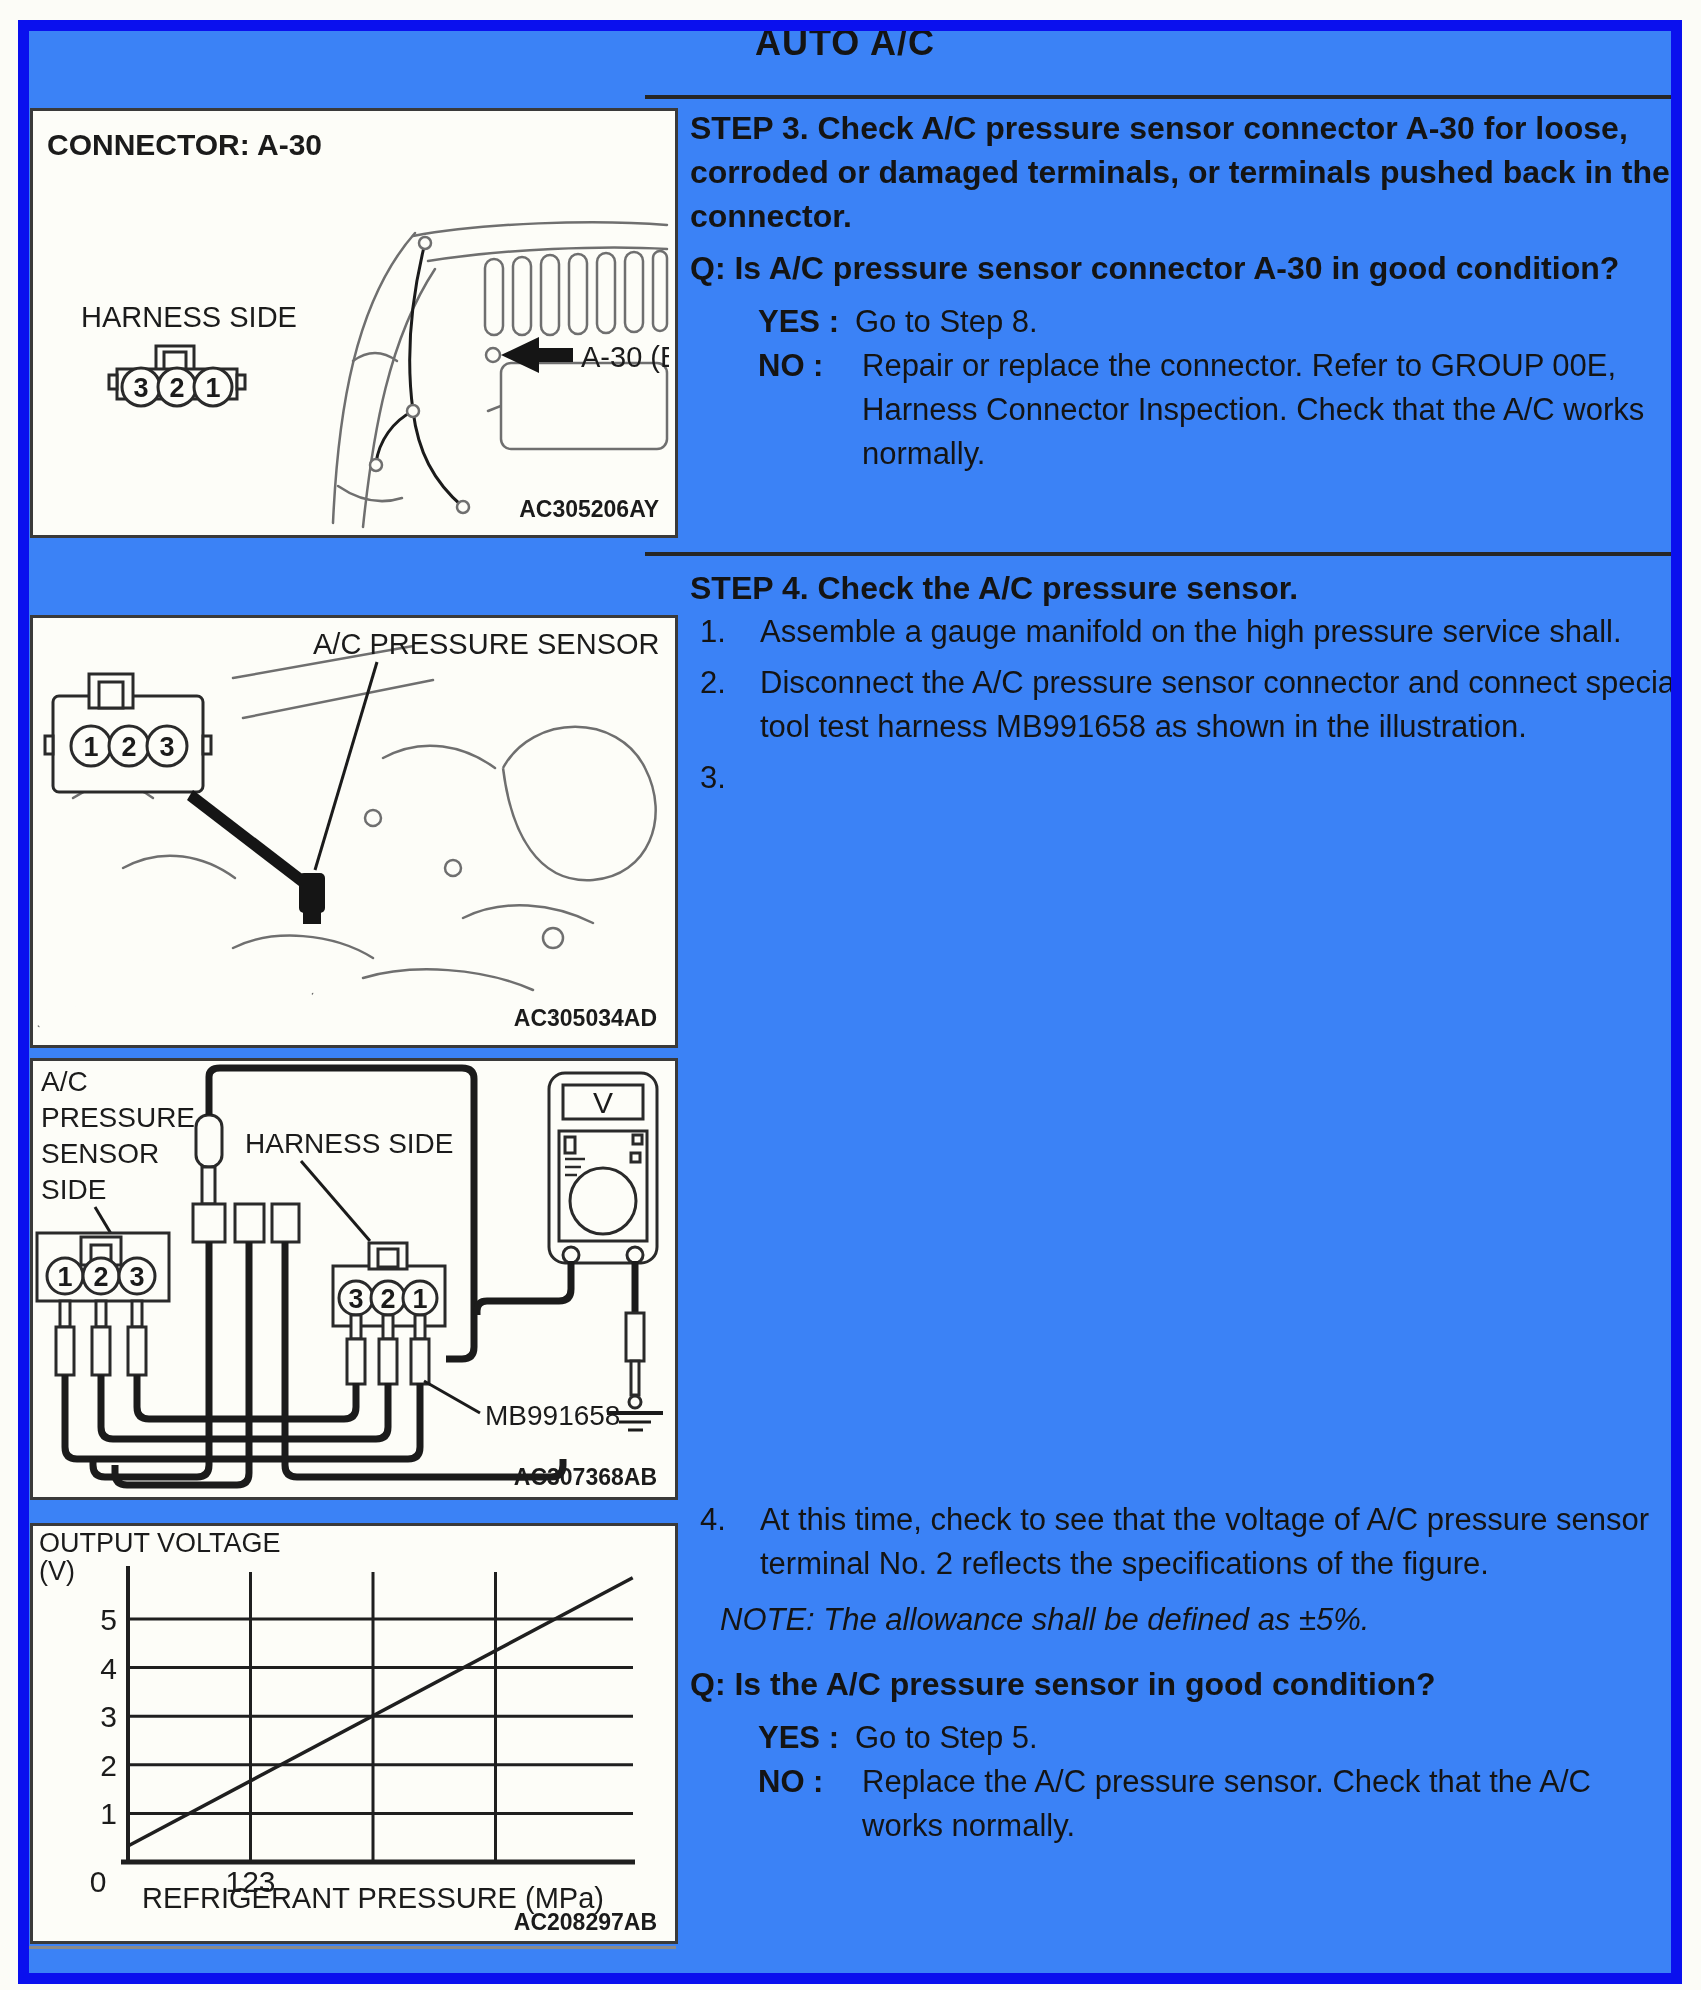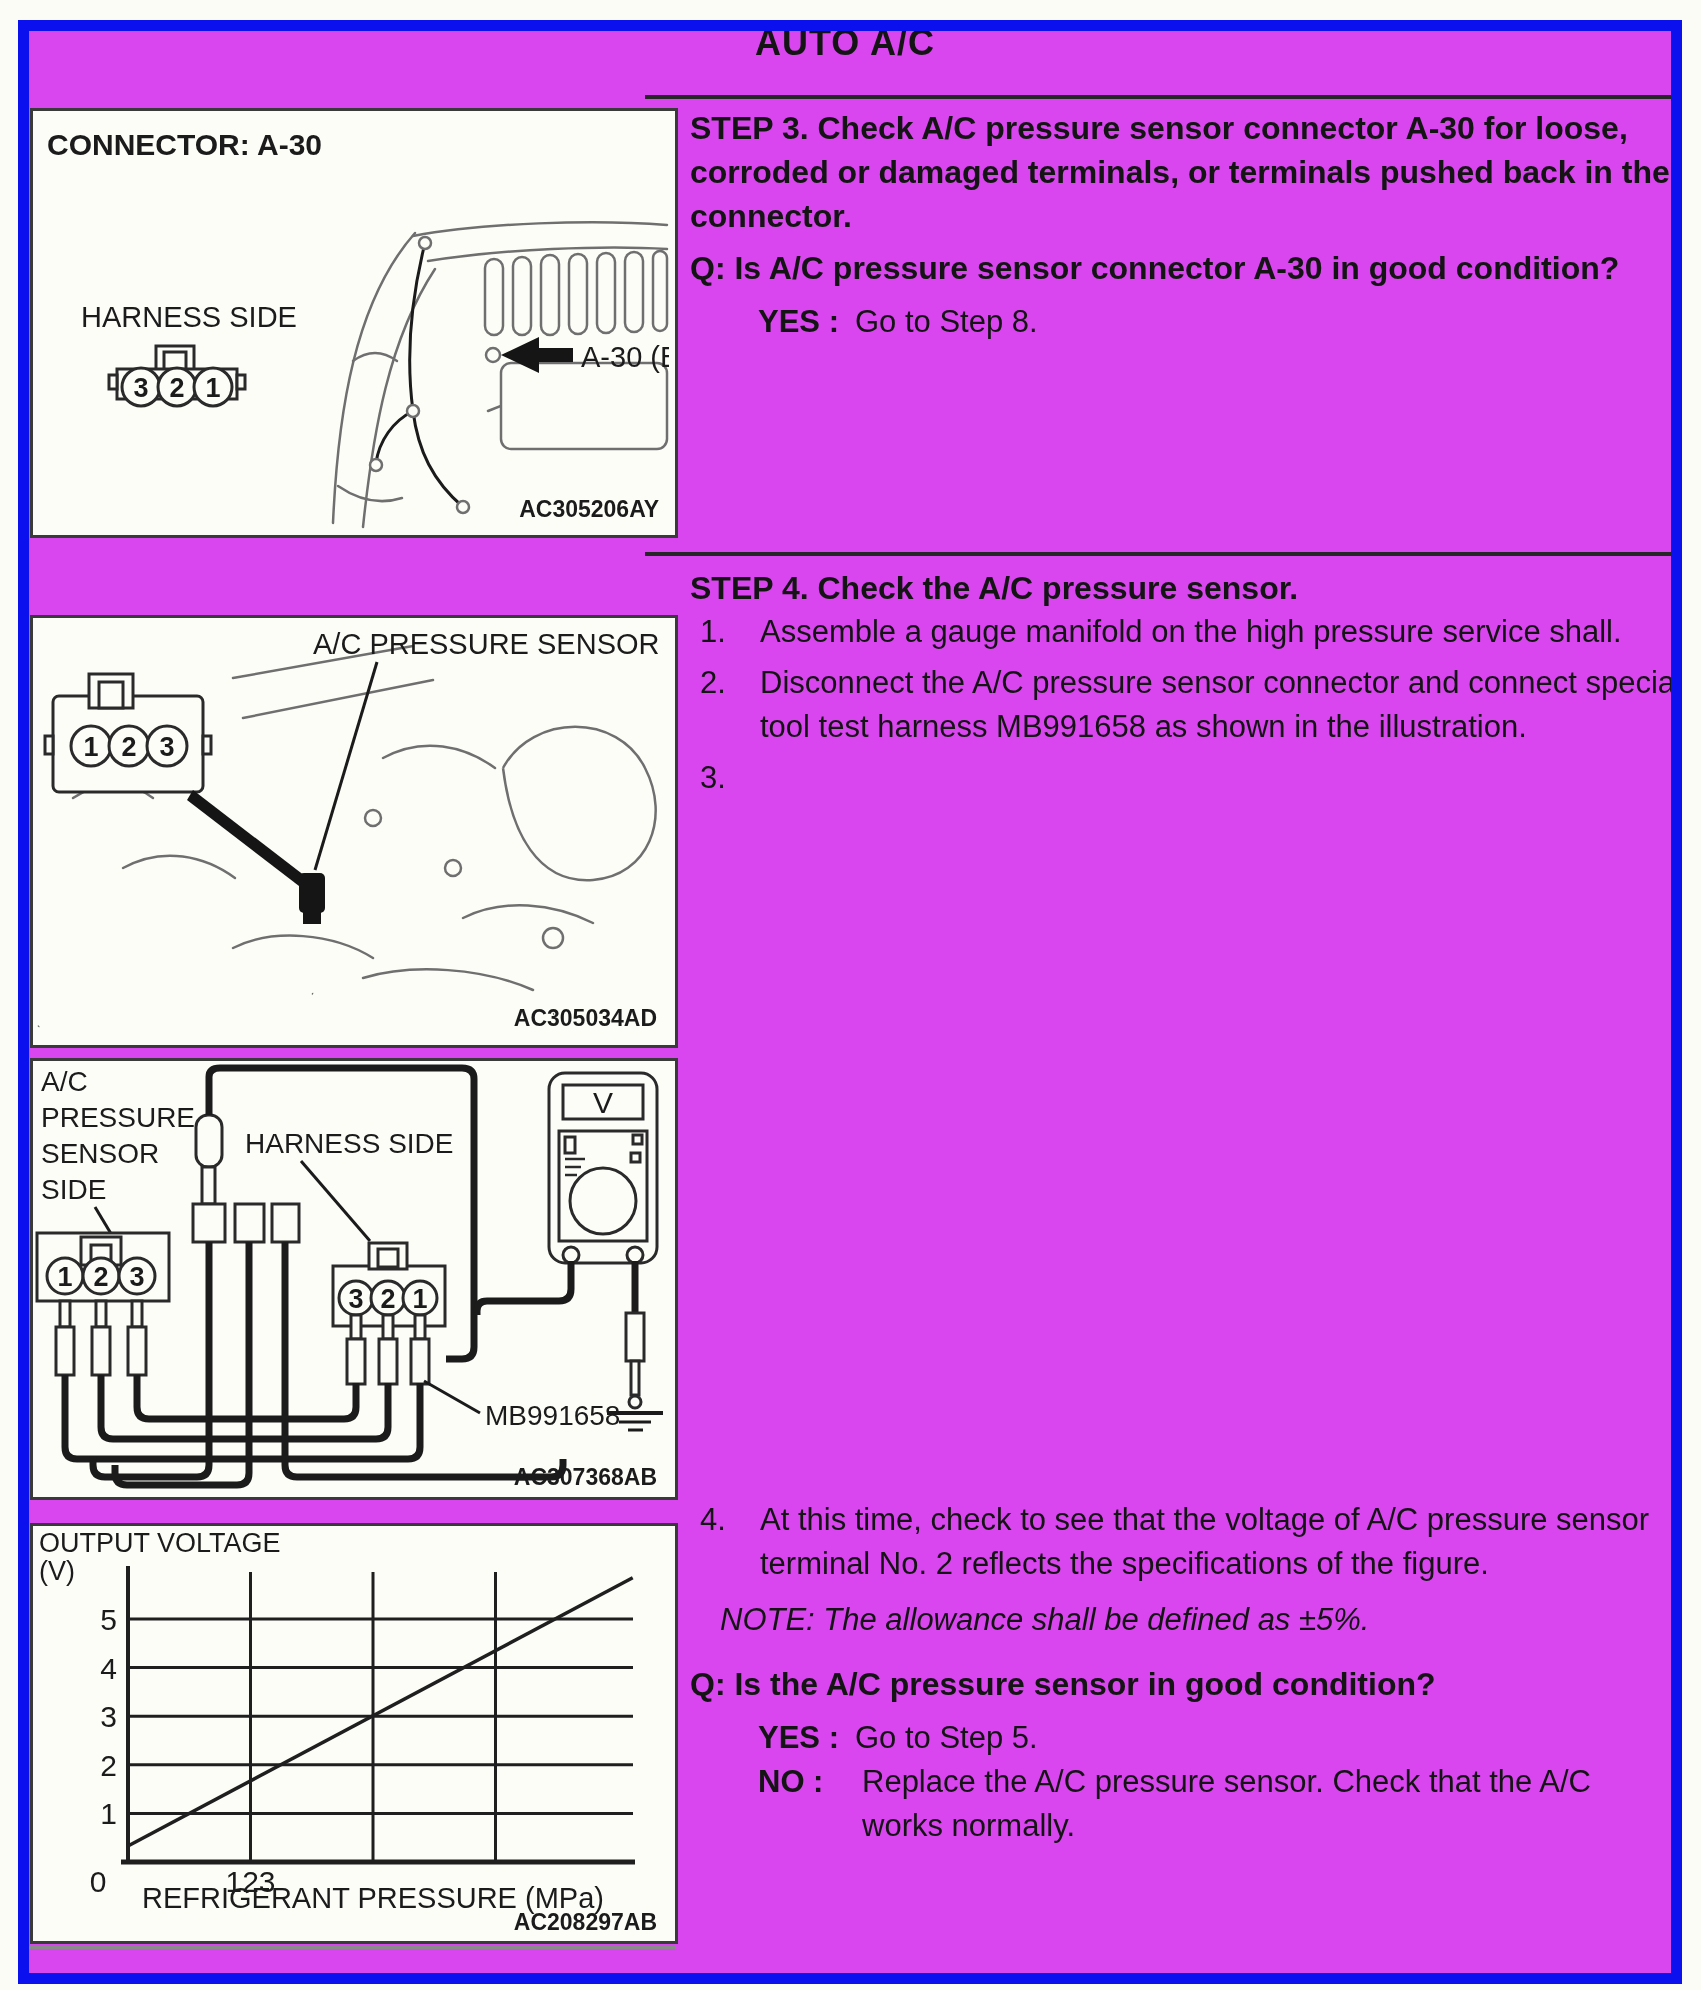--- a/index.html
+++ b/index.html
@@ -1,19 +1,19 @@
 <!DOCTYPE html>
 <html><head>
 <meta charset="utf-8">
 <style>
   html,body{margin:0;padding:0;background:#e8e8e8;}
   .page{
     position:relative;
     width:1701px;height:1990px;
-    background:#d946ef;
+    background:#3b82f6;
     overflow:hidden;
     font-family:"Liberation Sans","DejaVu Sans",sans-serif;
     color:#141414;
   }
   .border-frame{
     position:absolute;left:18px;top:20px;right:19px;bottom:6px;
     border:11px solid #0a10ee;
     box-shadow:0 0 0 60px #fcfcf7;
     z-index:50;pointer-events:none;
   }
@@ -65,20 +65,21 @@
   <div class="page-title">AUTO A/C</div>
 
   <div class="hrule" id="rule1"></div>
   <div class="hrule" id="rule2"></div>
   <div class="footer-rule"></div>
 
   <div class="textcol" id="step3-block">
     <div class="step-heading">STEP 3. Check A/C pressure sensor connector A-30 for loose, corroded or damaged terminals, or terminals pushed back in the connector.</div>
     <div class="q-line">Q: Is A/C pressure sensor connector A-30 in good condition?</div>
     <div class="yes-line"><span class="lbl">YES :</span><span>Go to Step 8.</span></div>
+    <div class="no-line"><span class="lbl">NO :</span><span>Repair or replace the connector. Refer to GROUP 00E, Harness Connector Inspection. Check that the A/C works normally.</span></div>
   </div>
 
   <div class="textcol" id="step4-block">
     <div class="step-heading">STEP 4. Check the A/C pressure sensor.</div>
     <div class="li"><span class="num">1.</span><span>Assemble a gauge manifold on the high pressure service shall.</span></div>
     <div class="li"><span class="num">2.</span><span>Disconnect the A/C pressure sensor connector and connect special tool test harness MB991658 as shown in the illustration.</span></div>
     <div class="li"><span class="num">3.</span></div>
   </div>
 
   <div class="textcol" id="step4b-block">

